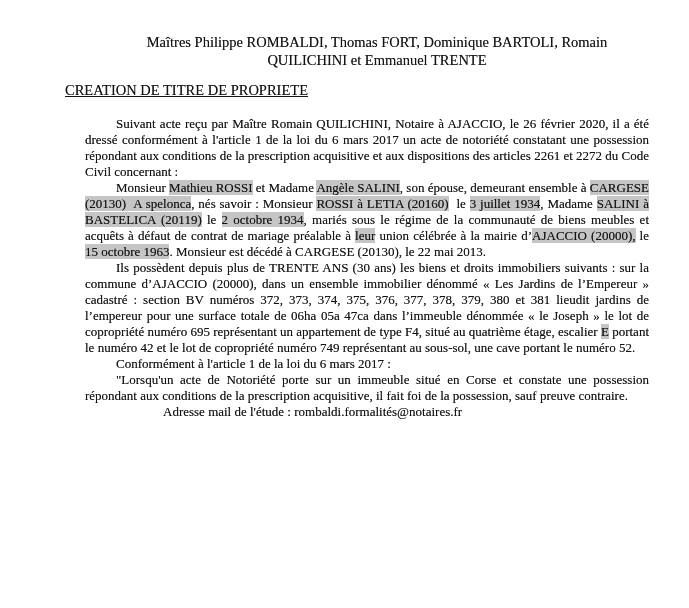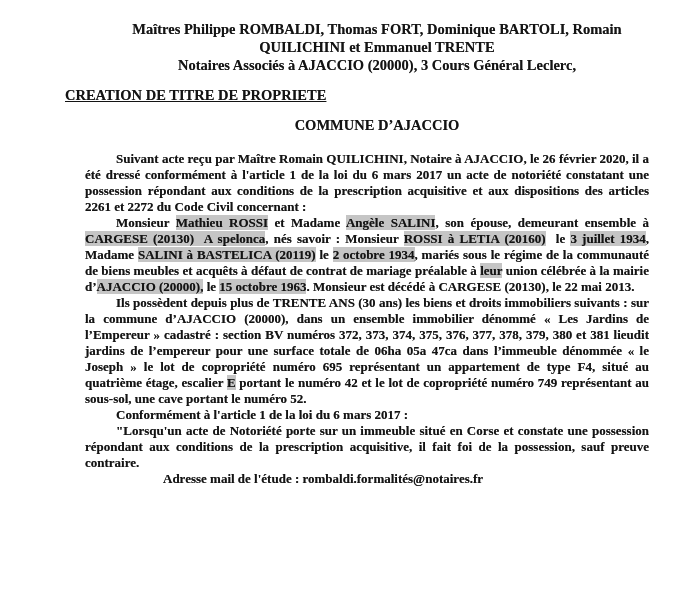--- a/index.html
+++ b/index.html
@@ -7,25 +7,25 @@
     padding: 0;
     background: #ffffff;
   }
   .page {
     position: relative;
     width: 689px;
     height: 608px;
     overflow: hidden;
     background: #ffffff;
     font-family: "Liberation Serif", "DejaVu Serif", serif;
-    font-weight: bold;
+    font-weight: normal;
     color: #141414;
     text-shadow: 0 0 0.3px rgba(20,20,20,0.55);
     box-sizing: border-box;
-    padding-top: 20px;
+    padding-top: 33px;
   }
   .letterhead {
     margin-left: 65px;      
     text-align: center;
     font-size: 14.5px;
     line-height: 18px;
   }
   .doc-title {
     margin-left: 65px;
     margin-top: 12px;
@@ -59,26 +59,24 @@
   }
 </style>
 </head>
 <body>
 
 <div class="page" style="background: rgb(255, 255, 255); color: rgb(20, 20, 20);">
 
   <div class="letterhead">
     <div>Maîtres Philippe ROMBALDI, Thomas FORT, Dominique BARTOLI, Romain</div>
     <div>QUILICHINI et Emmanuel TRENTE</div>
-    <div>Notaires Associés à AJACCIO (20000), 3 Cours Général Leclerc,</div>
   </div>
 
   <div class="doc-title">CREATION DE TITRE DE PROPRIETE</div>
 
-  <div class="doc-subtitle">COMMUNE D’AJACCIO</div>
 
   <div class="doc-body">
       <p class="para"><span>Suivant acte reçu par Maître Romain QUILICHINI, Notaire à AJACCIO, le 26 février 2020, il a été dressé conformément à l'article 1 de la loi du 6 mars 2017 un acte de notoriété constatant une possession répondant aux conditions de la prescription acquisitive et aux dispositions des articles 2261 et 2272 du Code Civil concernant :</span></p>
       <p class="para"><span>Monsieur </span><span class="hl" style="background: rgb(197, 197, 197);">Mathieu ROSSI</span><span> et Madame </span><span class="hl" style="background: rgb(197, 197, 197);">Angèle SALINI</span><span>, son épouse, demeurant ensemble à </span><span class="hl" style="background: rgb(197, 197, 197);">CARGESE (20130)&nbsp; A spelonca</span><span>, nés savoir : Monsieur </span><span class="hl" style="background: rgb(197, 197, 197);">ROSSI à LETIA (20160)</span><span>&nbsp; le </span><span class="hl" style="background: rgb(197, 197, 197);">3 juillet 1934</span><span>, Madame </span><span class="hl" style="background: rgb(197, 197, 197);">SALINI à BASTELICA (20119)</span><span> le </span><span class="hl" style="background: rgb(197, 197, 197);">2 octobre 1934</span><span>, mariés sous le régime de la communauté de biens meubles et acquêts à défaut de contrat de mariage préalable à </span><span class="hl" style="background: rgb(197, 197, 197);">leur</span><span> union célébrée à la mairie d’</span><span class="hl" style="background: rgb(197, 197, 197);">AJACCIO (20000),</span><span> le </span><span class="hl" style="background: rgb(197, 197, 197);">15 octobre 1963</span><span>. Monsieur est décédé à CARGESE (20130), le 22 mai 2013.</span></p>
       <p class="para"><span>Ils possèdent depuis plus de TRENTE ANS (30 ans) les biens et droits immobiliers suivants : sur la commune d’AJACCIO (20000), dans un ensemble immobilier dénommé « Les Jardins de l’Empereur » cadastré : section BV numéros 372, 373, 374, 375, 376, 377, 378, 379, 380 et 381 lieudit jardins de l’empereur pour une surface totale de 06ha 05a 47ca dans l’immeuble dénommée « le Joseph » le lot de copropriété numéro 695 représentant un appartement de type F4, situé au quatrième étage, escalier </span><span class="hl" style="background: rgb(197, 197, 197);">E</span><span> portant le numéro 42 et le lot de copropriété numéro 749 représentant au sous-sol, une cave portant le numéro 52.</span></p>
       <p class="para"><span>Conformément à l'article 1 de la loi du 6 mars 2017 :</span></p>
       <p class="para"><span>"Lorsqu'un acte de Notoriété porte sur un immeuble situé en Corse et constate une possession répondant aux conditions de la prescription acquisitive, il fait foi de la possession, sauf preuve contraire.</span></p>
       <p class="para indent-large"><span>Adresse mail de l'étude : rombaldi.formalités@notaires.fr</span></p>
     </div>
 

